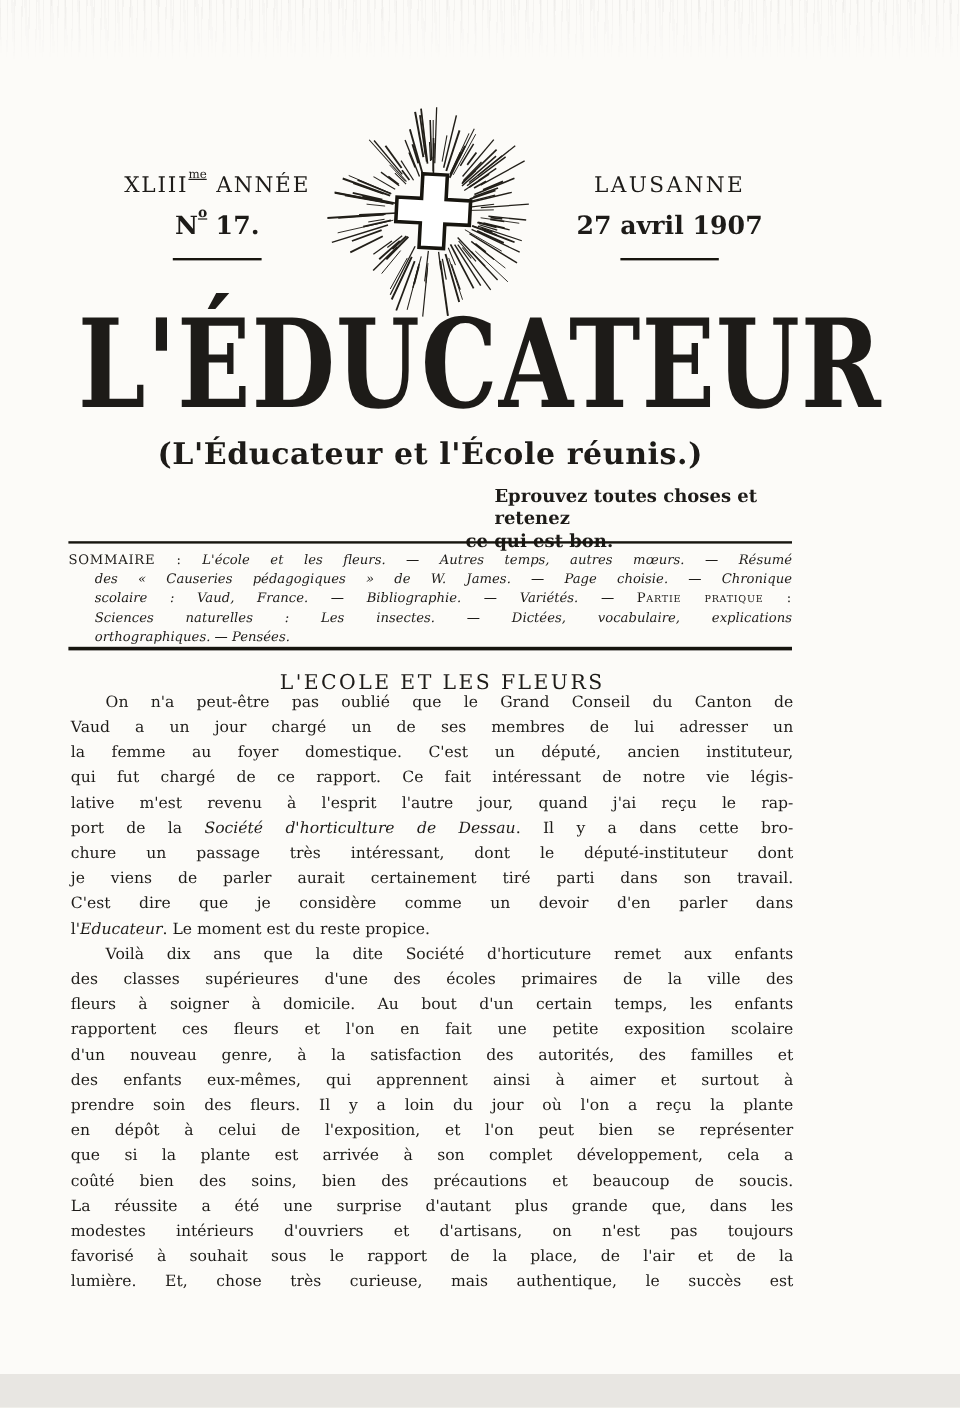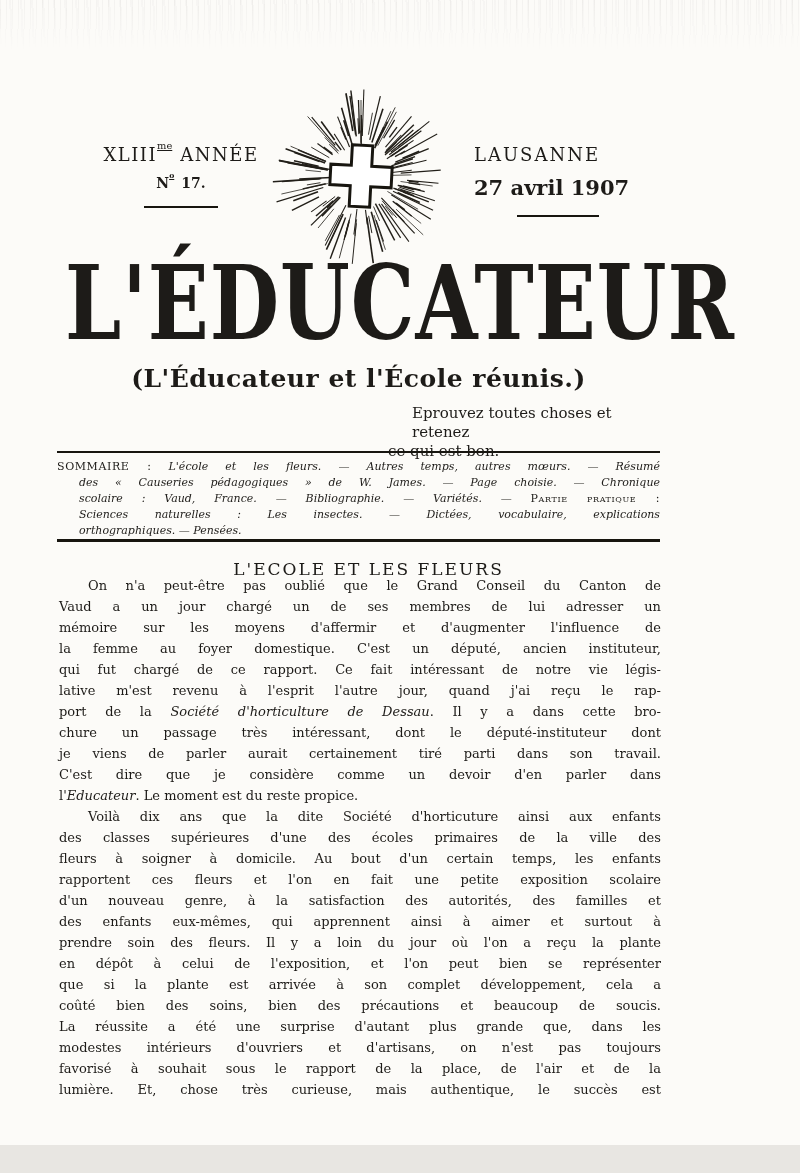--- a/index.html
+++ b/index.html
@@ -13,45 +13,45 @@
     position:absolute;left:0;top:0;width:100%;height:52px;
     background:
       repeating-linear-gradient(91deg, rgba(70,66,60,.12) 0 1px, transparent 1px 6px),
       repeating-linear-gradient(88deg, rgba(70,66,60,.08) 0 2px, transparent 2px 11px);
     -webkit-mask-image:linear-gradient(to bottom,rgba(0,0,0,.85),transparent);
     mask-image:linear-gradient(to bottom,rgba(0,0,0,.85),transparent);
     opacity:.45;pointer-events:none;
   }
   
   .mast-left{position:absolute;left:98px;top:144px;width:166px;text-align:center;}
-  .mast-right{position:absolute;left:474px;top:144px;width:168px;text-align:left;}
+  .mast-right{position:absolute;left:474px;top:144px;width:168px;text-align:center;}
   .annee{font-size:18px;letter-spacing:1.5px;white-space:nowrap;}
   .annee sup,.numero sup{font-size:.55em;position:relative;top:-.55em;letter-spacing:0;text-decoration:underline;}
   .annee .word{margin-left:8px;}
-  .numero{margin-top:10px;font-size:14px;font-weight:bold;white-space:nowrap;}
+  .numero{margin-top:10px;font-size:21px;font-weight:bold;white-space:nowrap;}
   .numero .val{margin-left:7px;}
   .city{font-size:18px;letter-spacing:2px;}
   .date{margin-top:10px;font-size:21px;font-weight:bold;white-space:nowrap;}
   .mast-rule{width:74px;height:2px;background:#17150f;margin:15px auto 0;}
   .mast-right .mast-rule{width:82px;}
   
   .emblem{position:absolute;left:268px;top:83px;width:186px;height:186px;}
   .emblem line{stroke:#221f19;}
   .cross{fill:#fff;stroke:#17150f;stroke-width:3.2;}
   
   .title{
     position:absolute;left:0;top:252px;width:800px;margin:0;text-align:center;
     font-size:80px;line-height:1;font-weight:bold;letter-spacing:1px;white-space:nowrap;
     transform:scaleY(1.28);transform-origin:50% 0;
   }
   .subtitle{
     position:absolute;left:57px;top:364px;width:603px;text-align:center;
     font-size:25px;font-weight:bold;letter-spacing:.5px;white-space:nowrap;
   }
-  .motto{position:absolute;left:388px;top:404px;width:266px;font-size:15px;font-weight:normal;line-height:19px;}
+  .motto{position:absolute;left:388px;top:404px;width:266px;font-size:15px;font-weight:bold;line-height:19px;}
   .motto-l1{margin-left:24px;}
   
   .rule{position:absolute;left:57px;width:603px;background:#17150f;}
   .rule-top{top:451px;height:2px;}
   .rule-bottom{top:539px;height:3px;}
   
   .sommaire{position:absolute;left:57px;top:459px;width:603px;font-style:italic;font-size:11px;}
   .sommaire .line{line-height:15.9px;height:15.9px;margin-left:22px;}
   .sommaire .line:first-child{margin-left:0;}
   .rom{font-style:normal;font-variant:small-caps;letter-spacing:.6px;}
@@ -240,32 +240,31 @@
       <div class="line j">Sciences naturelles : Les insectes. — Dictées, vocabulaire, explications</div>
       <div class="line">orthographiques. — Pensées.</div>
     </div>
   <div class="rule rule-bottom"></div>
 
   <h2 class="article-heading">L'ECOLE ET LES FLEURS</h2>
   <div class="body-text">
     <div class="par">
         <div class="line j">On n'a peut-être pas oublié que le Grand Conseil du Canton de</div>
         <div class="line j">Vaud a un jour chargé un de ses membres de lui adresser un</div>
-        <div class="line j">mémoire sur les moyens d'affermir et d'augmenter l'influence de</div>
         <div class="line j">la femme au foyer domestique. C'est un député, ancien instituteur,</div>
         <div class="line j">qui fut chargé de ce rapport. Ce fait intéressant de notre vie légis-</div>
         <div class="line j">lative m'est revenu à l'esprit l'autre jour, quand j'ai reçu le rap-</div>
         <div class="line j">port de la <i>Société d'horticulture de Dessau</i>. Il y a dans cette bro-</div>
         <div class="line j">chure un passage très intéressant, dont le député-instituteur dont</div>
         <div class="line j">je viens de parler aurait certainement tiré parti dans son travail.</div>
         <div class="line j">C'est dire que je considère comme un devoir d'en parler dans</div>
         <div class="line">l'<i>Educateur</i>. Le moment est du reste propice.</div>
       </div>
     <div class="par">
-        <div class="line j">Voilà dix ans que la dite Société d'horticuture ainsi aux enfants</div>
+        <div class="line j">Voilà dix ans que la dite Société d'horticuture remet aux enfants</div>
         <div class="line j">des classes supérieures d'une des écoles primaires de la ville des</div>
         <div class="line j">fleurs à soigner à domicile. Au bout d'un certain temps, les enfants</div>
         <div class="line j">rapportent ces fleurs et l'on en fait une petite exposition scolaire</div>
         <div class="line j">d'un nouveau genre, à la satisfaction des autorités, des familles et</div>
         <div class="line j">des enfants eux-mêmes, qui apprennent ainsi à aimer et surtout à</div>
         <div class="line j">prendre soin des fleurs. Il y a loin du jour où l'on a reçu la plante</div>
         <div class="line j">en dépôt à celui de l'exposition, et l'on peut bien se représenter</div>
         <div class="line j">que si la plante est arrivée à son complet développement, cela a</div>
         <div class="line j">coûté bien des soins, bien des précautions et beaucoup de soucis.</div>
         <div class="line j">La réussite a été une surprise d'autant plus grande que, dans les</div>

